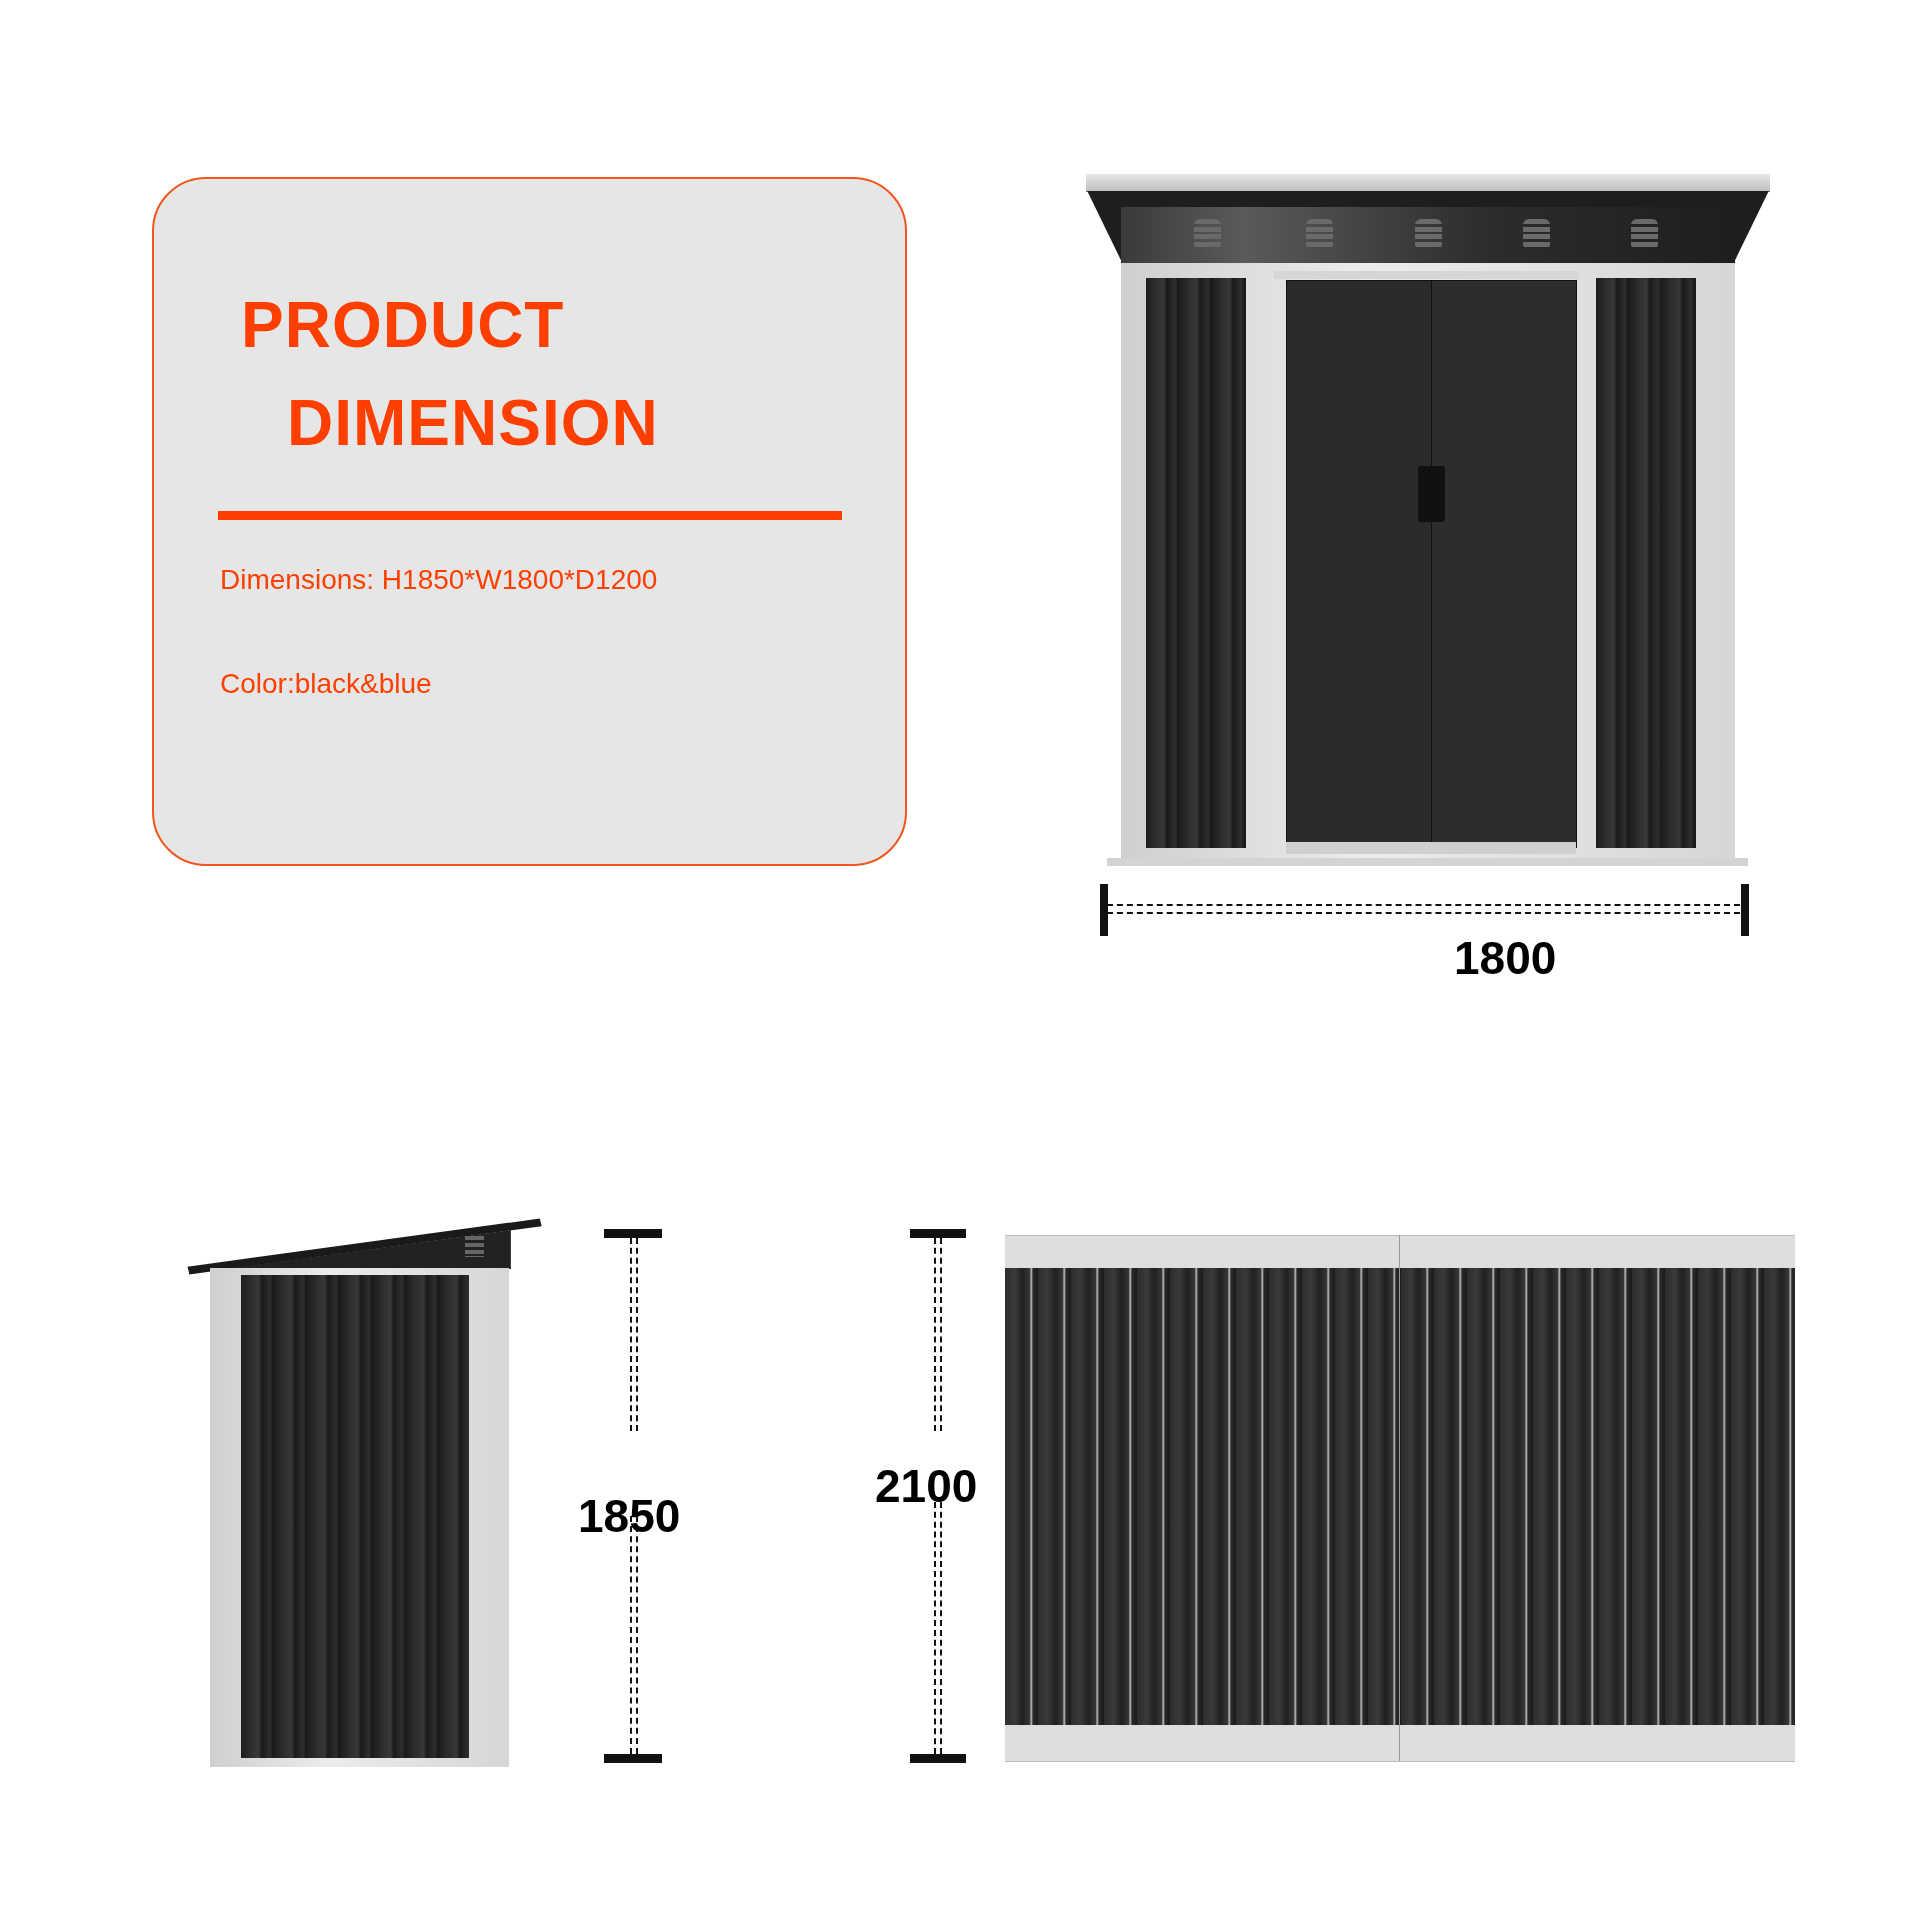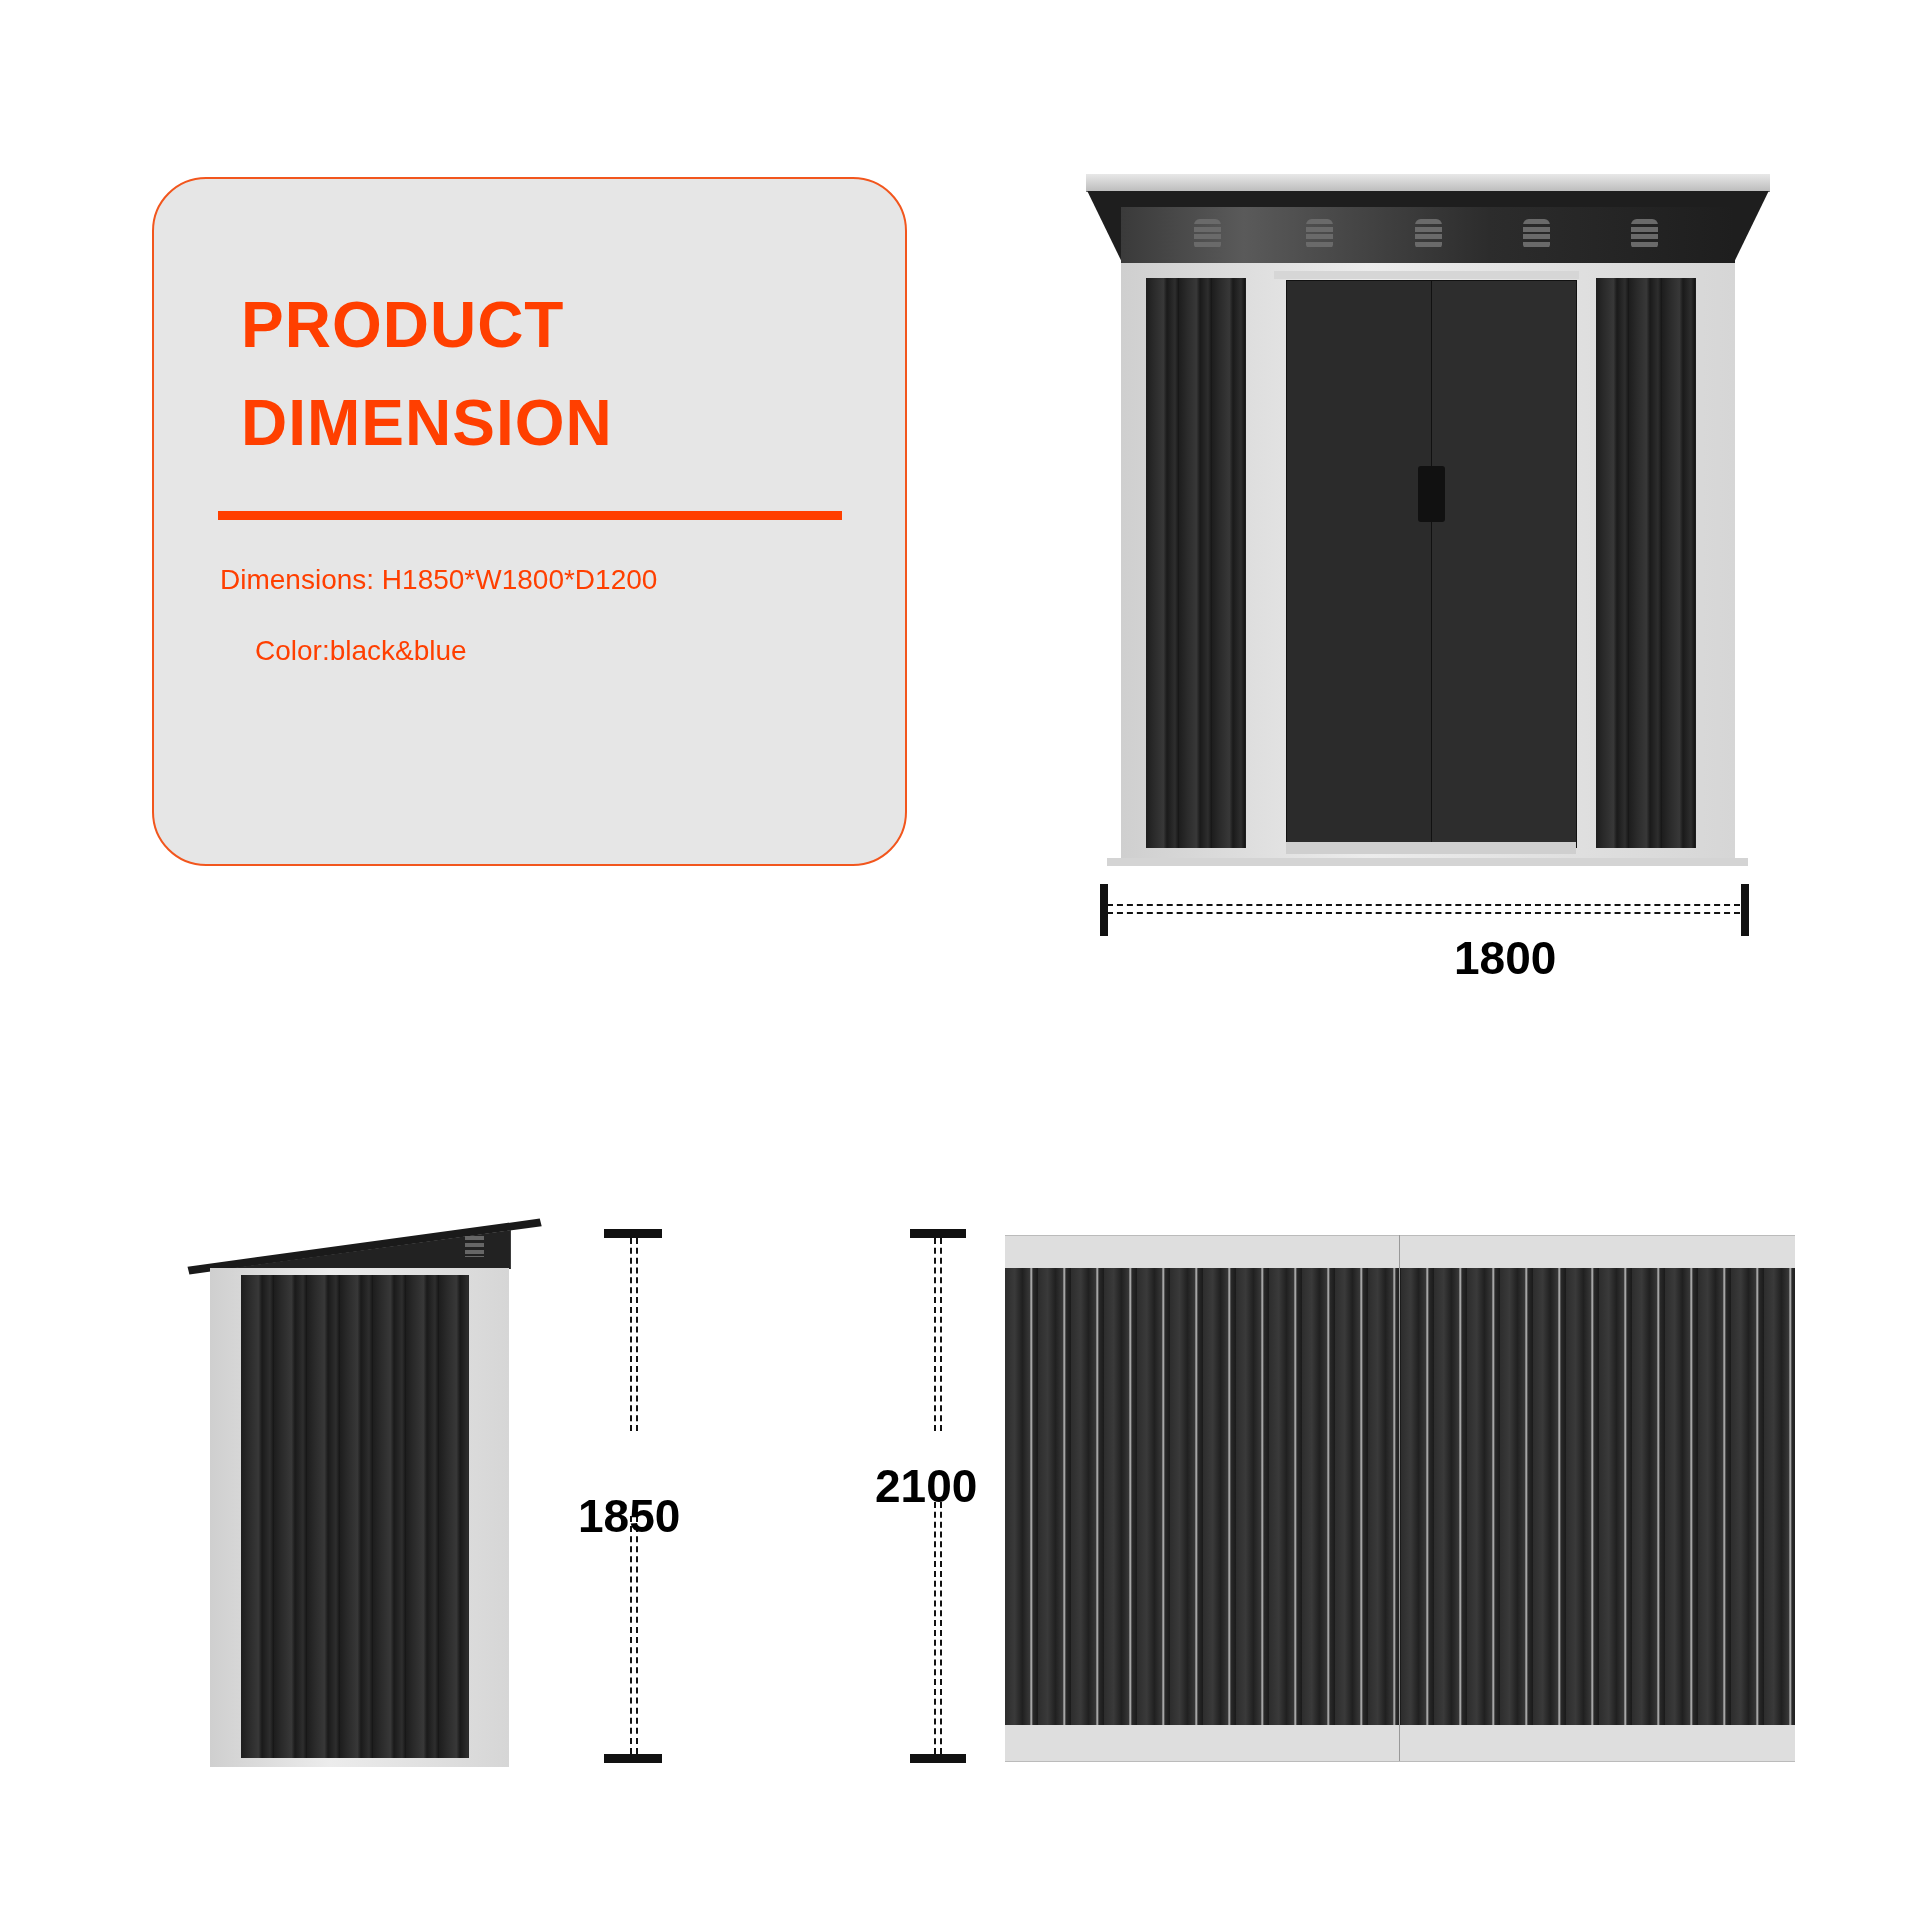--- a/index.html
+++ b/index.html
@@ -25,24 +25,24 @@
   .white-frame { background:linear-gradient(90deg,#cfcfcf,#ececec 40%,#d6d6d6); }
   .corrugated { background:repeating-linear-gradient(90deg,#1d1d1d 0,#2a2a2a 7.7px,#383838 17.4px,#1a1a1a 21px,#2e2e2e 29px,#141414 33px); }
   .corrugated-top { background:repeating-linear-gradient(90deg,#2d2d2d 0,#3a3a3a 9.7px,#202020 17.4px,#383838 25px,#cfcfcf 26px,#2a2a2a 28px,#1a1a1a 33px); }
   .vent { width:27px; height:31px; background:repeating-linear-gradient(180deg,#6a6a6a 0,#6a6a6a 4.8px,transparent 4.8px,transparent 7.7px); border-radius:5.8px; }
 </style>
 </head>
 <body>
 
 <div class="abs card"></div>
 <div class="abs title" style="top:293px;">PRODUCT</div>
-<div class="abs title" style="top:391px;">DIMENSION</div>
+<div class="abs title" style="top:391px;margin-left:46px;">DIMENSION</div>
 <div class="abs rule"></div>
 <div class="abs spec" style="top:566px;">Dimensions: H1850*W1800*D1200</div>
-<div class="abs spec" style="top:637px;margin-left:35px;">Color:black&amp;blue</div>
+<div class="abs spec" style="top:670px;">Color:black&amp;blue</div>
 
 <div class="abs" style="left:1086px; top:174px; width:684px; height:695px;">
 
   <div class="abs" style="left:0; top:0; width:684px; height:17.4px; background:linear-gradient(180deg,#e8e8e8,#bdbdbd); border-bottom:1.9px solid #777;"></div>
 
   <svg class="abs" style="left:0; top:17.4px;" width="684" height="77" viewBox="0 0 708 80">
     <polygon points="0,0 708,0 672,74 36,74" fill="#1e1e1e"></polygon>
   </svg>
 
   <div class="abs" style="left:35px; top:33px; width:614px; height:56px; background:linear-gradient(90deg,#3a3a3a,#5a5a5a 20%,#2c2c2c 60%,#1e1e1e);">

